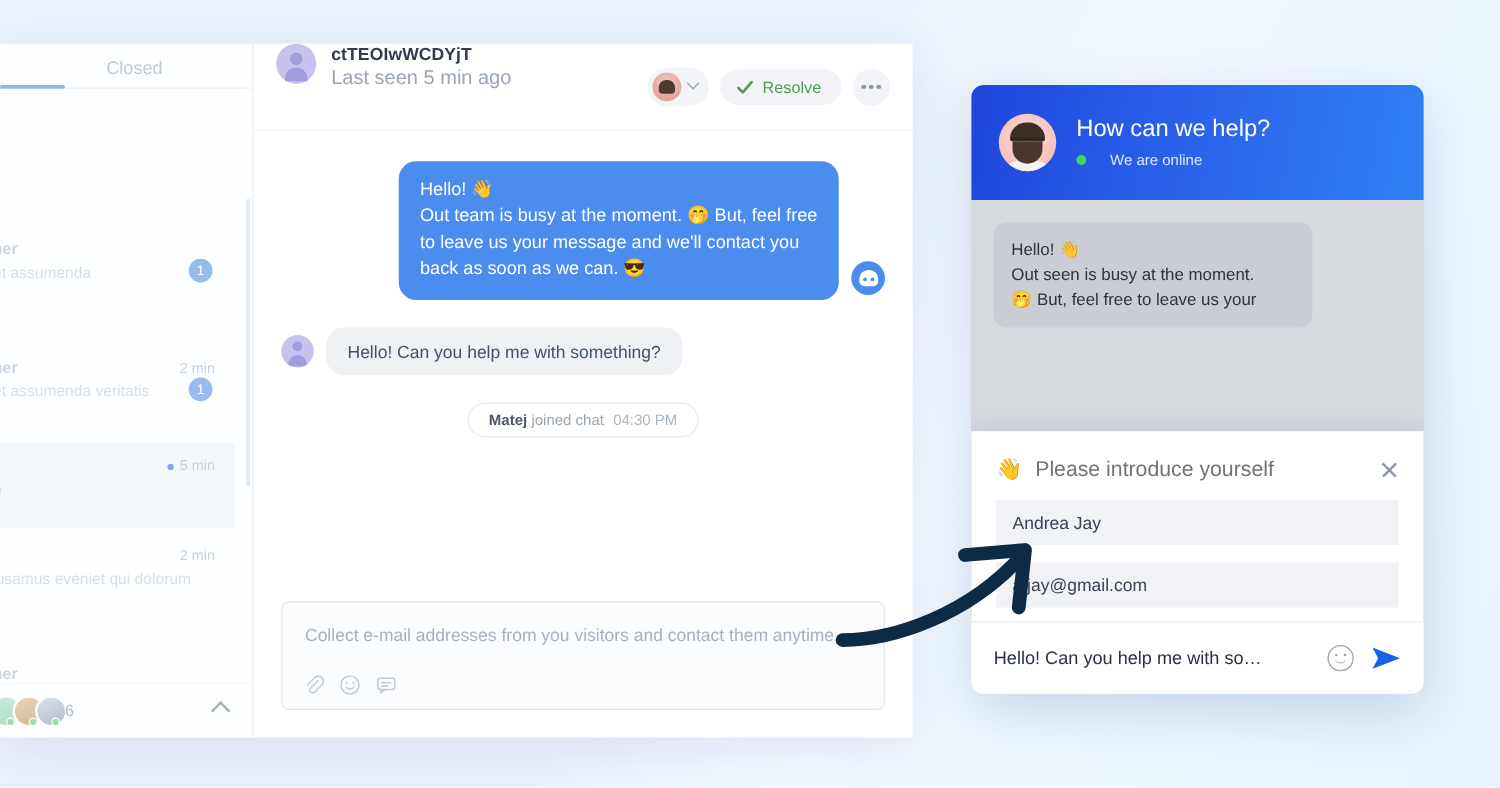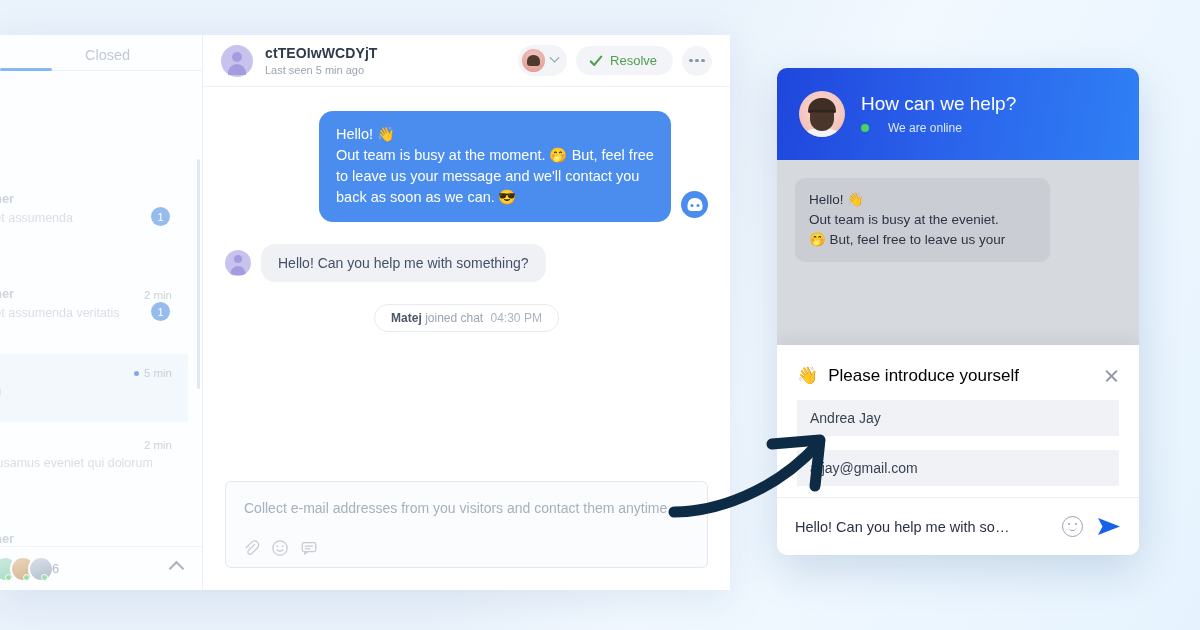--- a/index.html
+++ b/index.html
@@ -111,41 +111,41 @@
   .chev-up {
     position: absolute; right: 20px; top: 16px;
     width: 11px; height: 11px;
     border-left: 2px solid #8e99a8; border-top: 2px solid #8e99a8;
     transform: rotate(45deg);
   }
 
   
   .chat-panel { flex: 1; display: flex; flex-direction: column; background: #fff; }
   .chat-header {
-    height: 52px; flex: none;
+    height: 70px; flex: none;
     border-bottom: 1px solid #eef1f5;
-    display: flex; align-items: center; padding: 0 18px;
+    display: flex; padding: 0 18px;
   }
   .user-avatar {
     width: 32px; height: 32px; border-radius: 50%;
     background: #c7c3ee; flex: none; position: relative;
   }
   .user-avatar::before {
     content: ""; position: absolute; left: 50%; top: 7px;
     transform: translateX(-50%);
     width: 10px; height: 10px; border-radius: 50%; background: #a39de0;
   }
   .user-avatar::after {
     content: ""; position: absolute; left: 50%; bottom: 2px;
     transform: translateX(-50%);
     width: 18px; height: 11px; border-radius: 9px 9px 0 0; background: #a39de0;
   }
   .hdr-text { margin-left: 12px; }
   .hdr-name { font-size: 14px; font-weight: bold; color: #2f3a4a; letter-spacing: .1px; }
-  .hdr-sub { font-size: 11px; color: #9aa4b2; margin-top: 3px; }
+  .hdr-sub { font-size: 16px; color: #9aa4b2; margin-top: 3px; }
   .hdr-actions { margin-left: auto; display: flex; align-items: center; gap: 9px; }
   .assignee-pill {
     display: flex; align-items: center; gap: 6px;
     background: #f3f4f7; border-radius: 16px; padding: 4px 9px 4px 4px;
   }
   .assignee-av {
     width: 23px; height: 23px; border-radius: 50%;
     background: radial-gradient(circle at 50% 35%, #f0c9c5 0%, #e8a9a3 60%, #dd938c 100%);
     position: relative; overflow: hidden;
   }
@@ -266,21 +266,21 @@
   }
 
   
   .form-card {
     position: absolute; left: 0; right: 0; top: 185px;
     background: #fff; padding: 20px 20px 16px 20px;
     box-shadow: 0 -4px 16px rgba(30,50,90,0.08);
     height: 244px;
   }
   .form-head { display: flex; align-items: center; }
-  .form-title { font-size: 17px; color: #000000; margin-left: 10px; }
+  .form-title { font-size: 17px; color: #737373; margin-left: 10px; }
   .wave-emoji { font-size: 17px; }
   .close-x { margin-left: auto; width: 15px; height: 15px; position: relative; }
   .close-x::before, .close-x::after {
     content: ""; position: absolute; left: 0; top: 7px; width: 15px; height: 1.6px; background: #9099ab;
   }
   .close-x::before { transform: rotate(45deg); }
   .close-x::after { transform: rotate(-45deg); }
   .form-field {
     margin-top: 14px; height: 36px; background: #f1f2f6; border-radius: 0;
     display: flex; align-items: center; padding: 0 13px;
@@ -462,21 +462,21 @@
       <div class="w-status">
         <span class="w-status-dot"></span>
         <span class="w-status-text">We are online</span>
       </div>
     </div>
   </div>
 
   <div class="w-body">
     <div class="w-bubble">
       <div>Hello! 👋</div>
-      <div>Out team is busy at the eveniet.</div>
+      <div>Out seen is busy at the moment.</div>
       <div>🤭 But, feel free to leave us your</div>
     </div>
 
     <div class="form-card">
       <div class="form-head">
         <span class="wave-emoji">👋</span>
         <span class="form-title">Please introduce yourself</span>
         <span class="close-x"></span>
       </div>
       <div class="form-field">Andrea Jay</div>

